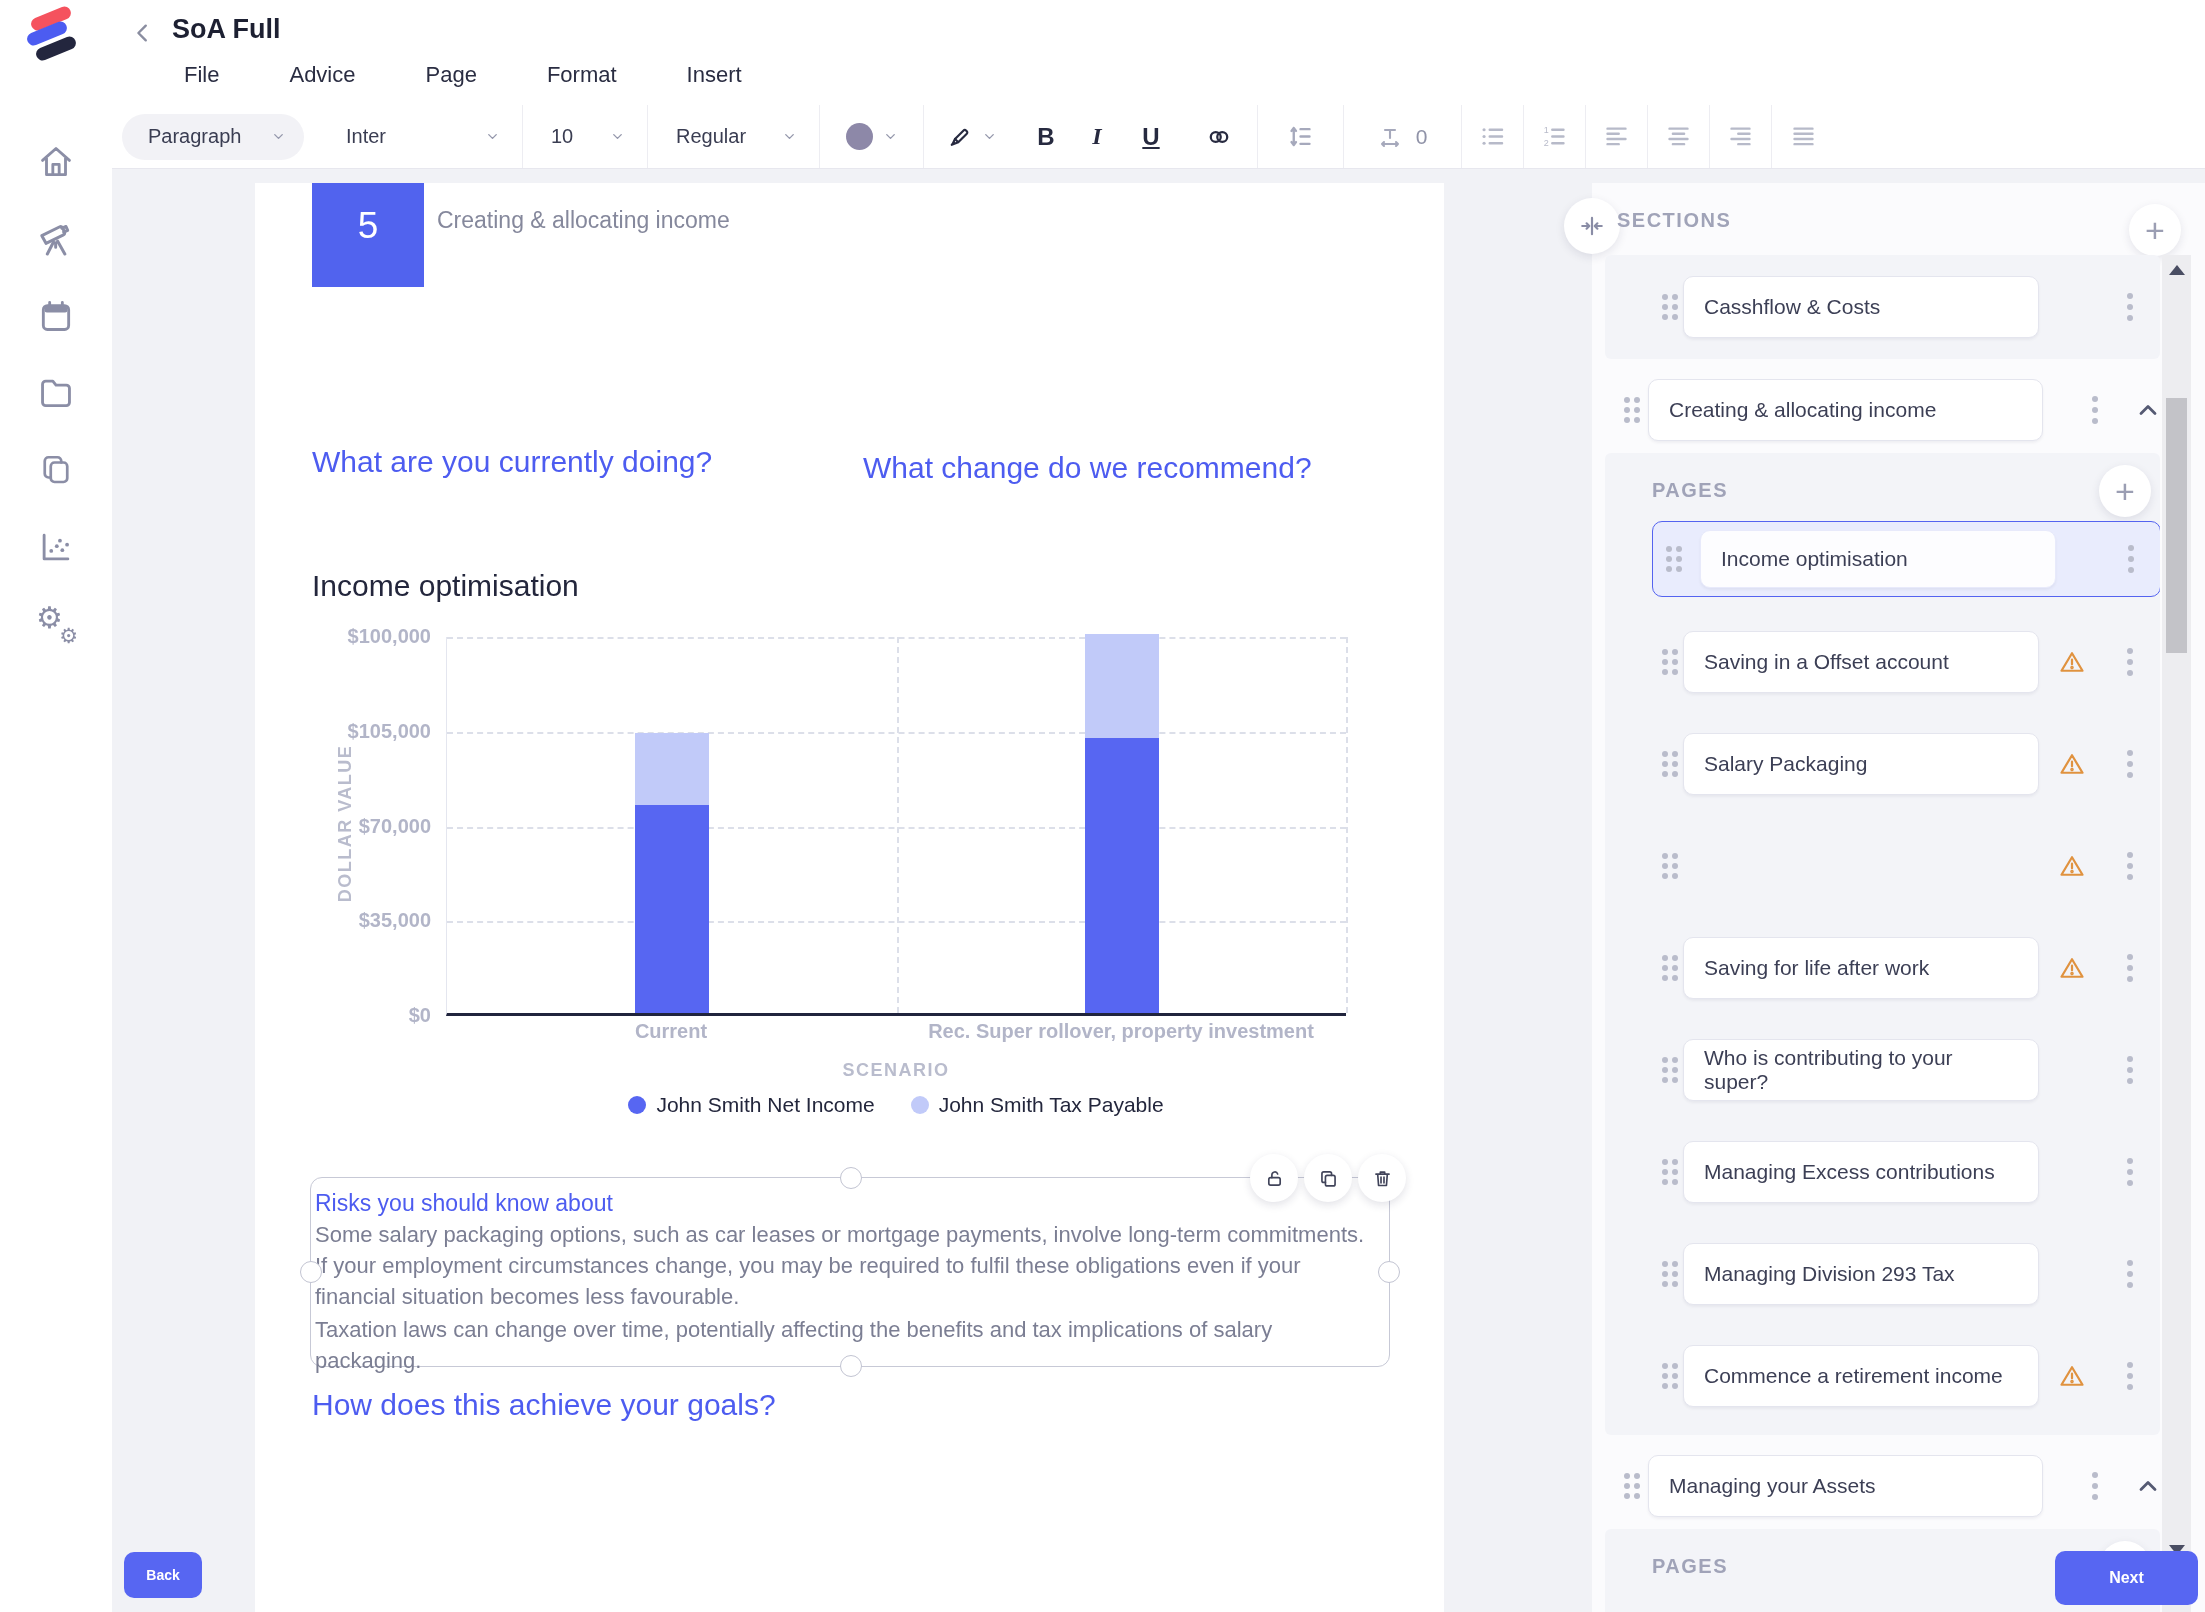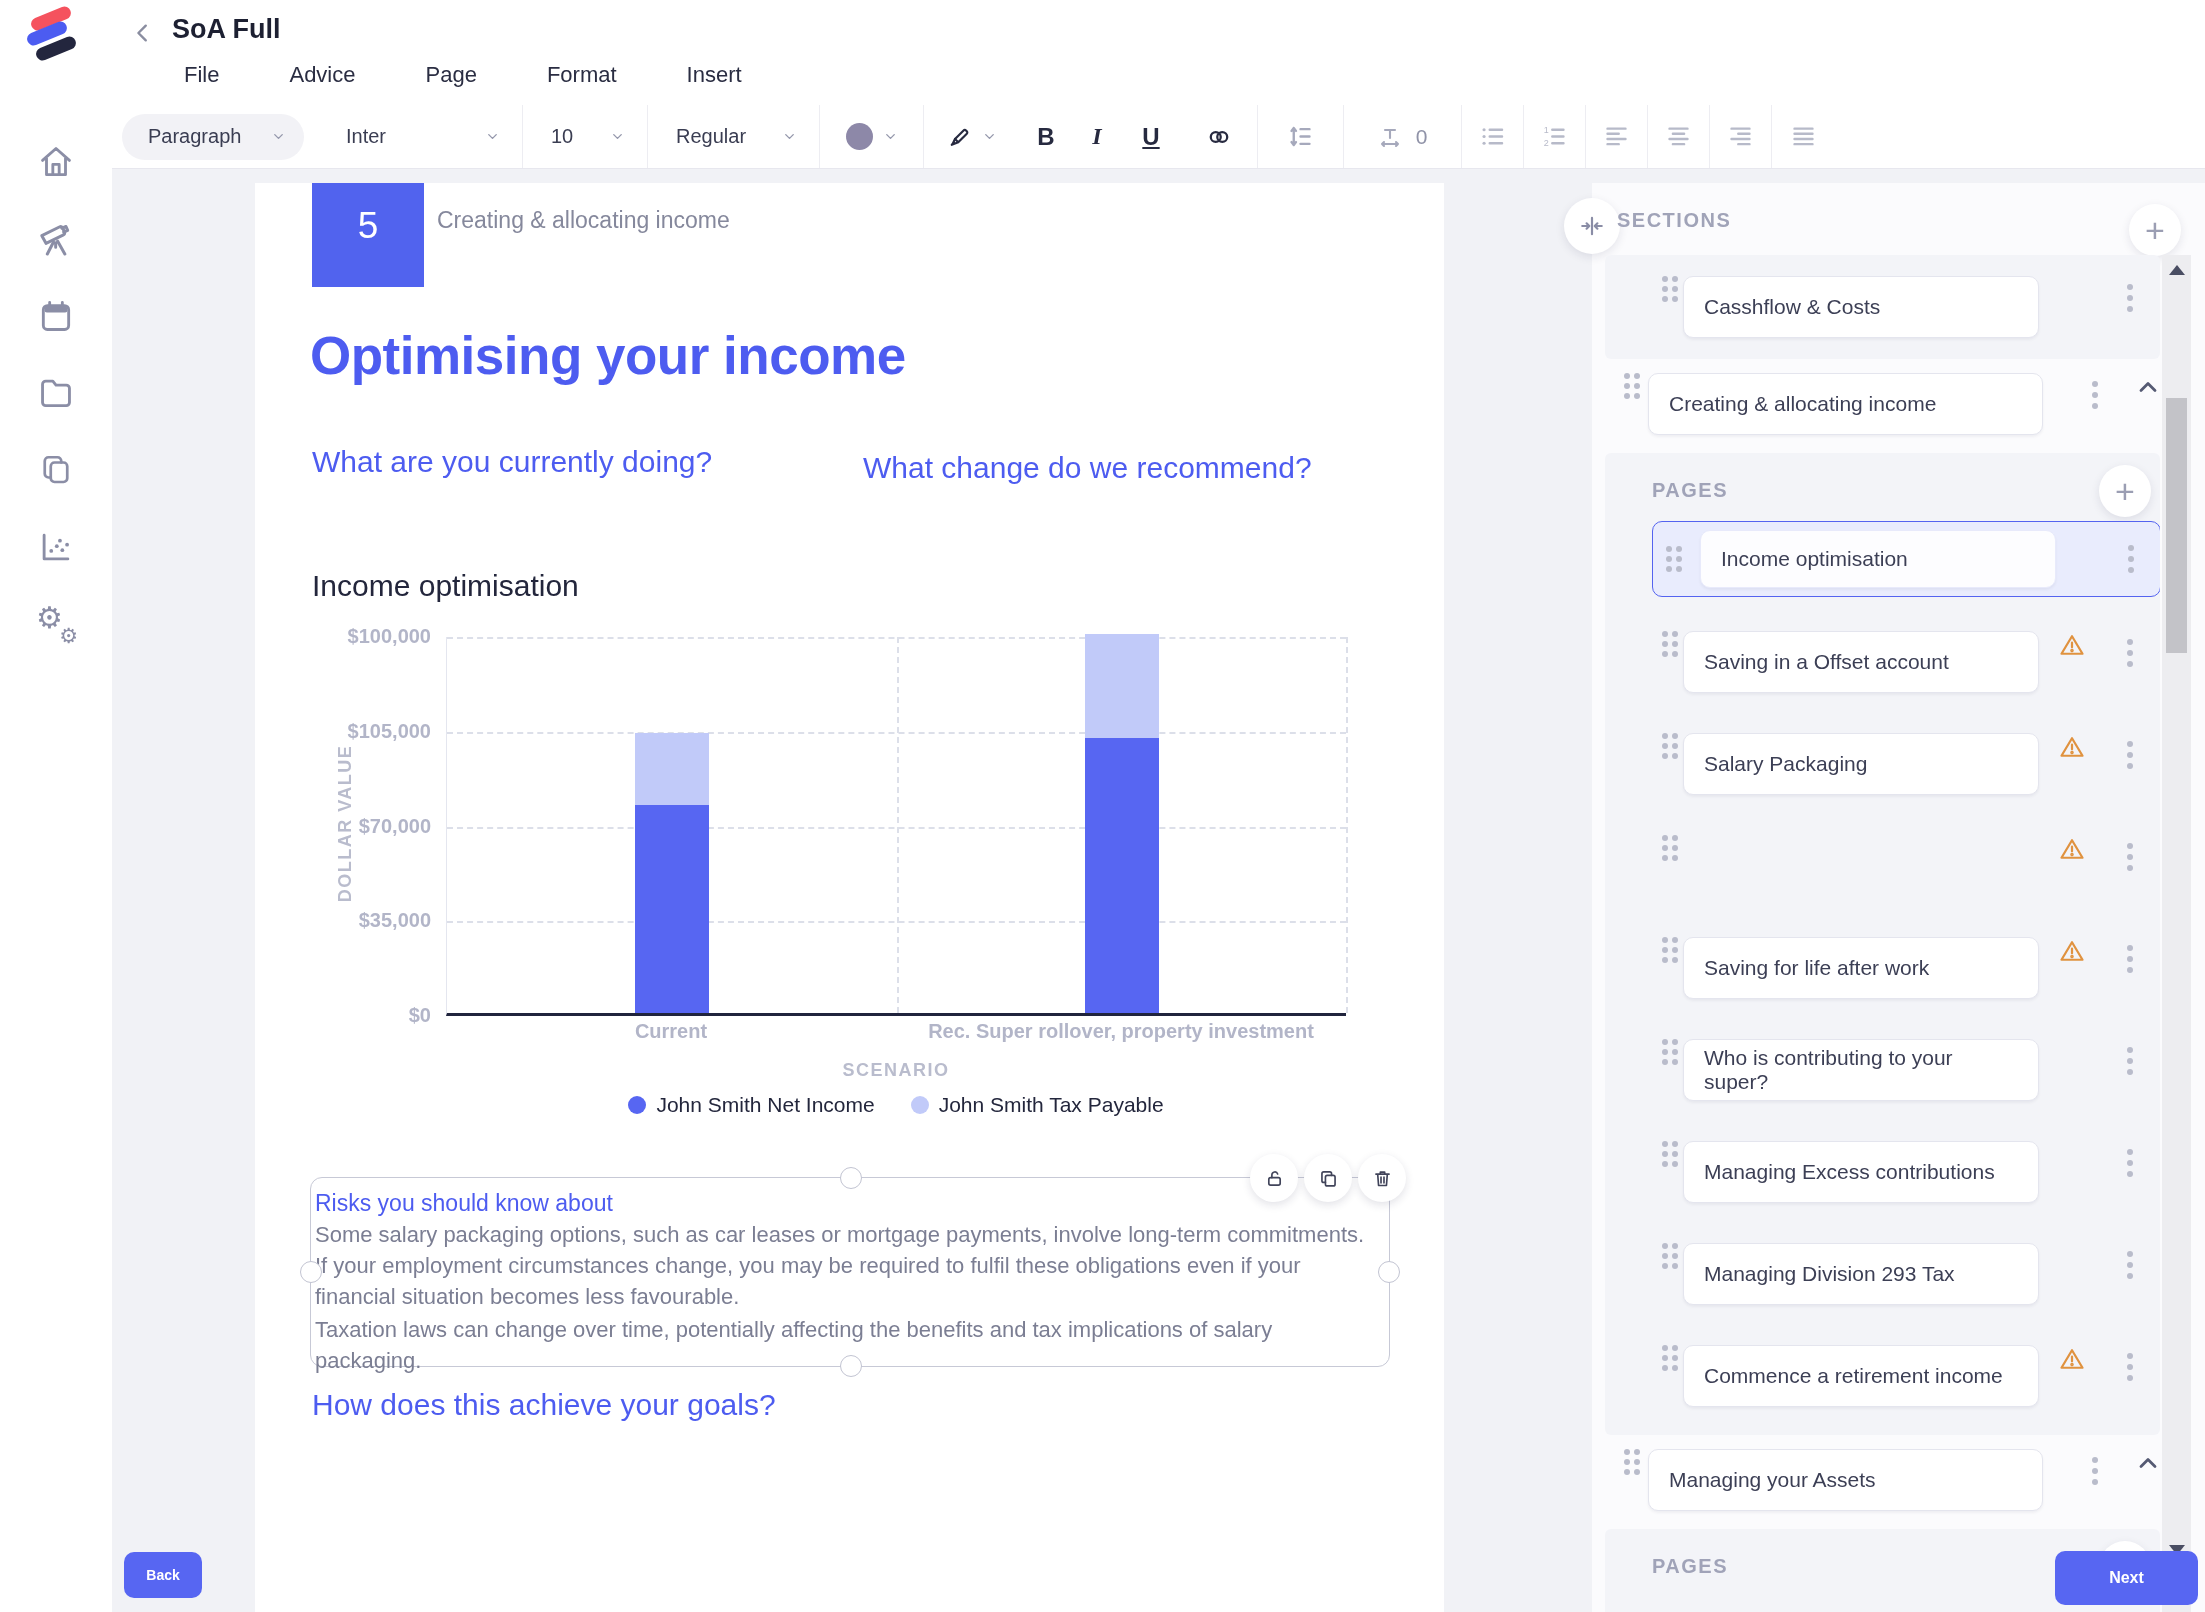--- a/index.html
+++ b/index.html
@@ -71,21 +71,21 @@
   .circle-btn{width:52px;height:52px;border-radius:50%;background:#fff;box-shadow:0 3px 10px rgba(30,34,70,.10);display:flex;align-items:center;justify-content:center;font-size:34px;font-weight:300;color:#9b9eb3;cursor:pointer}
   #sections-plus{position:absolute;left:537px;top:21px}
   #sb-scroll{position:absolute;left:13px;top:72px;width:555px;height:1357px;overflow:hidden}
   .gblock{background:#f3f4f8;border-radius:6px;width:555px;position:relative}
   .gblock.tail{padding:21px 0}
   .gblock.pages{padding:18px 0 28px 0}
   .pages-head{position:relative;height:50px}
   .pages-title{position:absolute;left:47px;top:8px;font-size:20px;font-weight:bold;letter-spacing:1.5px;color:#a0a3b8}
   .pages-plus{position:absolute;left:494px;top:-6px}
   .sbox{background:#fff;border:1.5px solid #e4e5ee;border-radius:10px;box-shadow:0 2px 3px rgba(25,28,50,.05);height:62px;display:flex;align-items:center;padding:0 20px;font-size:21px;color:#3c3f55;flex:none}
-  .row{position:relative;display:flex;align-items:flex-start}
+  .row{position:relative;display:flex;align-items:center}
   .prow{height:62px;padding-left:57px;margin-bottom:40px}
   .prow:last-child{margin-bottom:0}
   .prow .sbox{width:356px;margin-left:5px}
   .sel-wrap{margin-left:47px;width:509px;height:76px;border:1.6px solid #5463f0;background:#e9ecfd;border-radius:10px;display:flex;align-items:center;padding-left:13px;margin-bottom:34px;position:relative}
   .sel-wrap .sbox{width:356px;height:58px;margin-left:18px;background:#fdfdff;border-color:#e8eafb}
   .exp-row{height:73px;padding-left:19px}
   .exp-row .sbox{width:395px;margin-left:8px;height:62px}
   .dots{display:grid;grid-template-columns:6px 6px;grid-auto-rows:6px;gap:4px;cursor:grab;flex:none}
   .dots i{width:6px;height:6px;border-radius:50%;background:#b9bccb}
   .kebab{position:absolute;width:24px;height:44px;display:flex;flex-direction:column;align-items:center;justify-content:center;gap:5px;cursor:pointer}
@@ -284,21 +284,20 @@
           </span>
         </div>
       </div>
     </div>
 
   <div id="doc">
     <div id="badge">
         <span>5</span>
       </div>
     <div id="sec-label">Creating &amp; allocating income</div>
-    <h1 id="h1">Optimising your income</h1>
     <a class="qlink" style="left:57px;top:262px">What are you currently doing?</a>
     <a class="qlink" style="left:608px;top:268px">What change do we recommend?</a>
 
     <div id="chart-title">Income optimisation</div>
     <div id="yticks">
         <div class="ytick" style="top: 367px;">$0</div>
         <div class="ytick" style="top: 272.25px;">$35,000</div>
         <div class="ytick" style="top: 177.5px;">$70,000</div>
         <div class="ytick" style="top: 82.75px;">$105,000</div>
         <div class="ytick" style="top: -12px;">$100,000</div>

